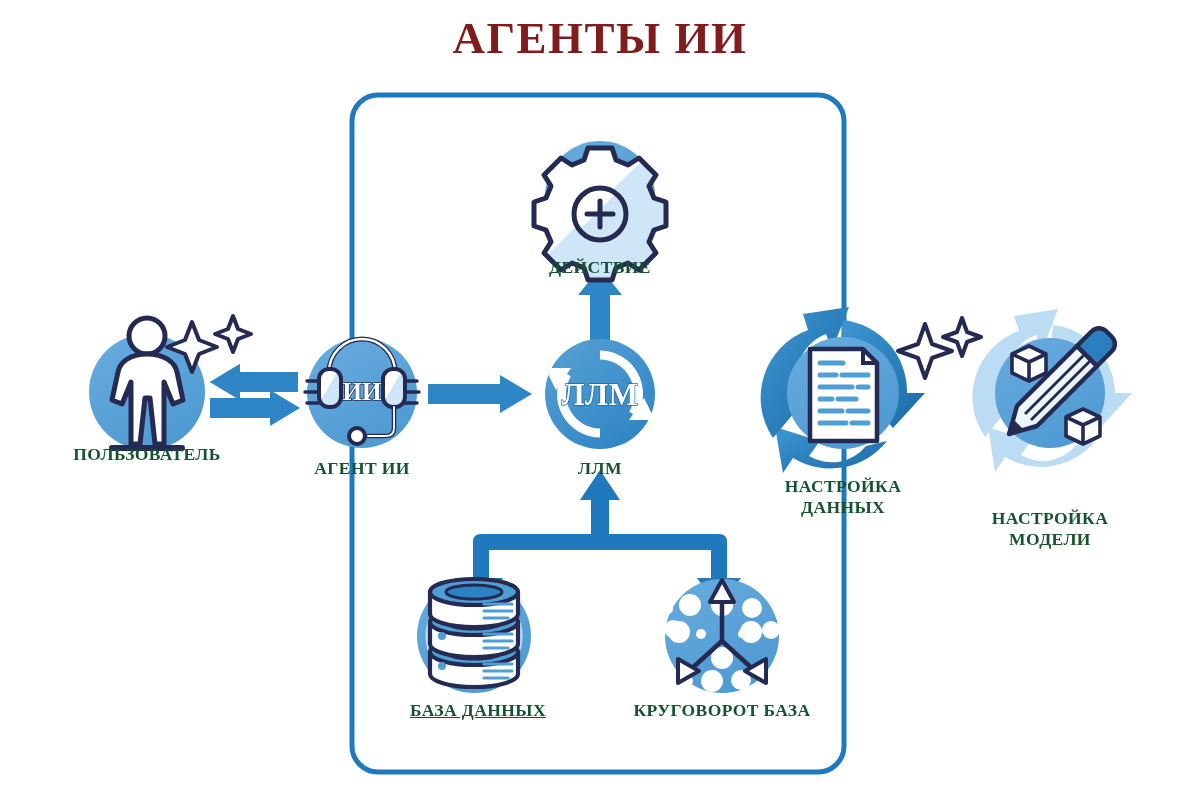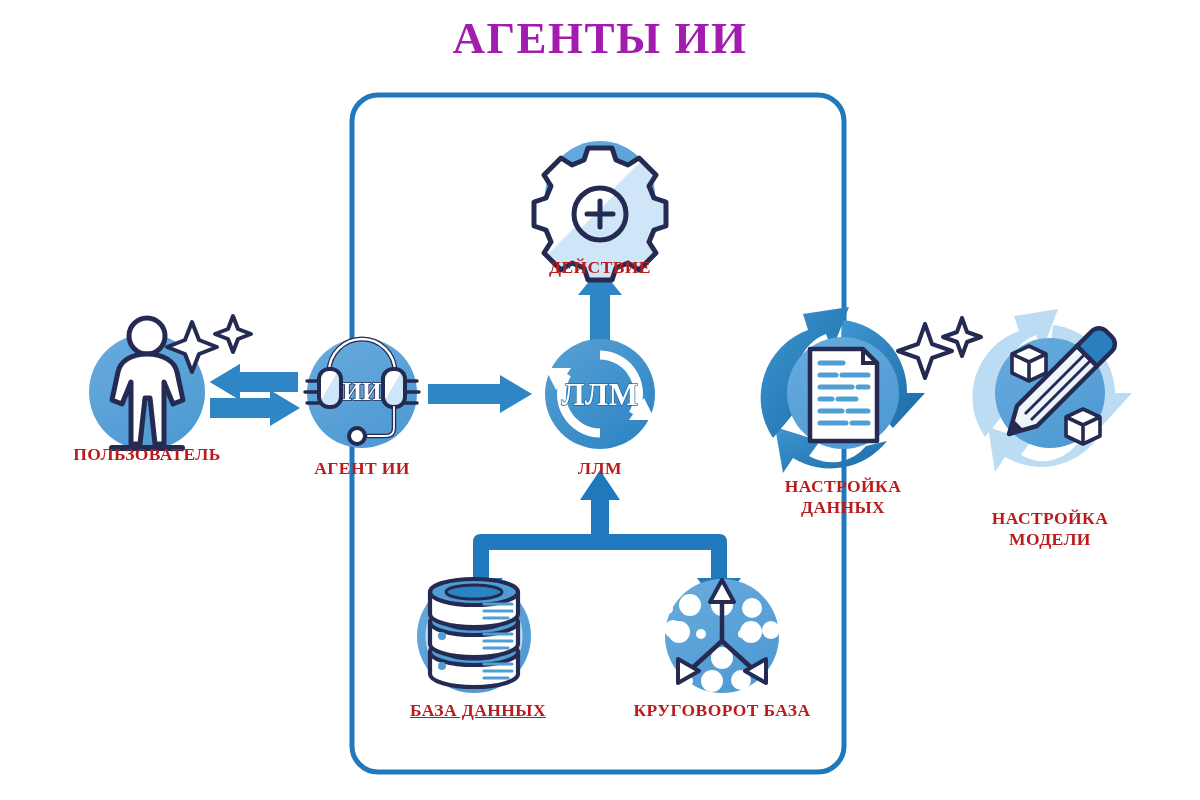--- a/index.html
+++ b/index.html
@@ -24,31 +24,31 @@
   .title {
     position: absolute;
     left: 0;
     top: 12px;
     width: 1200px;
     text-align: center;
     font-family: "Liberation Serif", "DejaVu Serif", serif;
     font-weight: bold;
     font-size: 45px;
     letter-spacing: 1.5px;
-    color: #a21caf;
+    color: #7f1d1d;
   }
   .node-label {
     position: absolute;
     text-align: center;
     font-family: "Liberation Serif", "DejaVu Serif", serif;
     font-weight: bold;
     font-size: 17.5px;
     line-height: 1.22;
     letter-spacing: 0.4px;
-    color: #b91c1c;
+    color: #14532d;
     white-space: pre-line;
   }
   svg { display: block; overflow: visible; }
 </style>
 </head>
 <body>
 
 <div id="stage">
 
   <div class="title">АГЕНТЫ ИИ</div>

